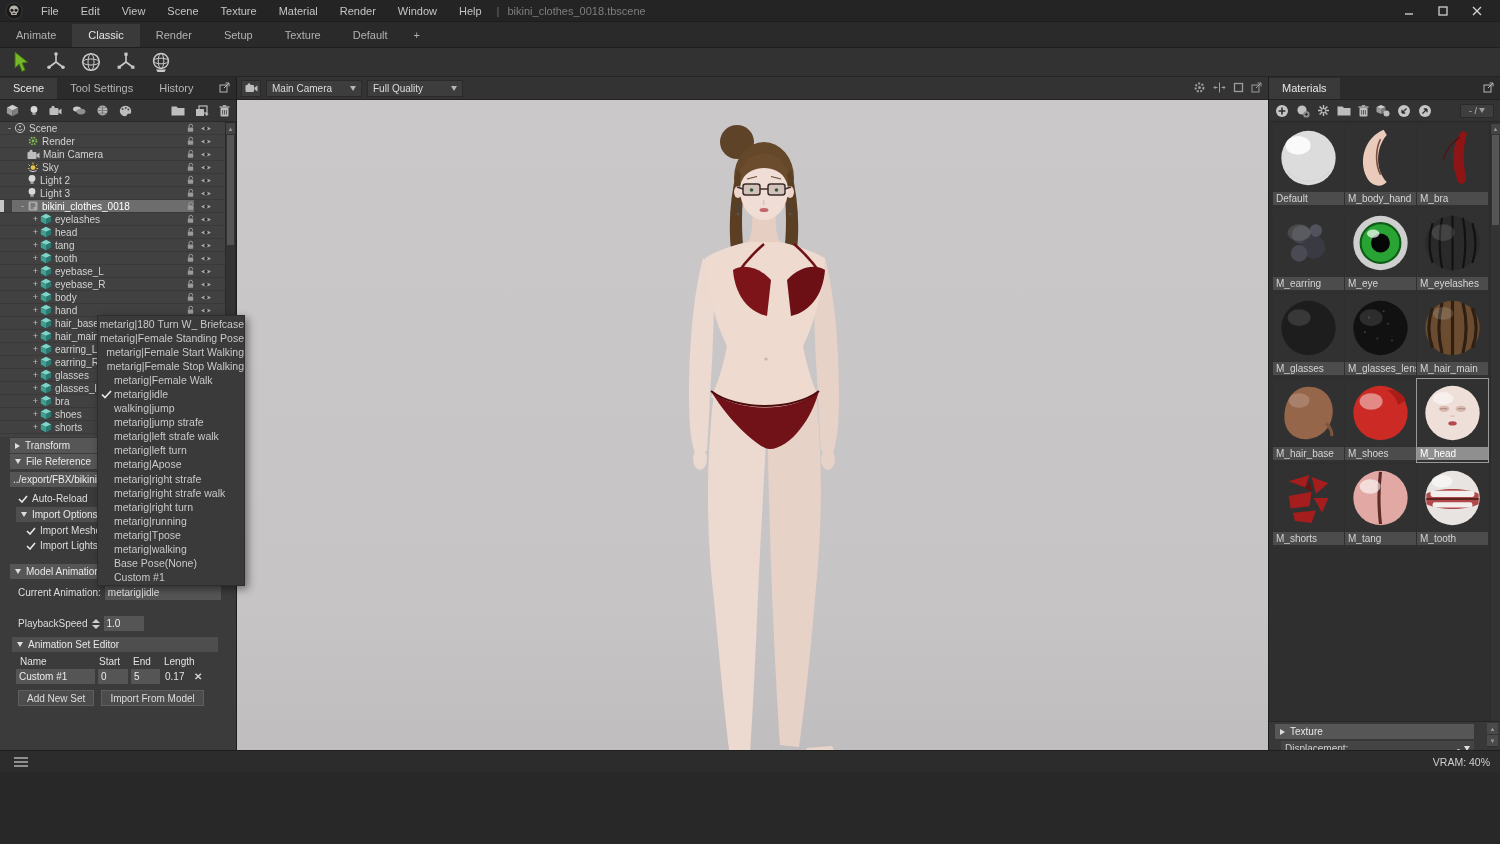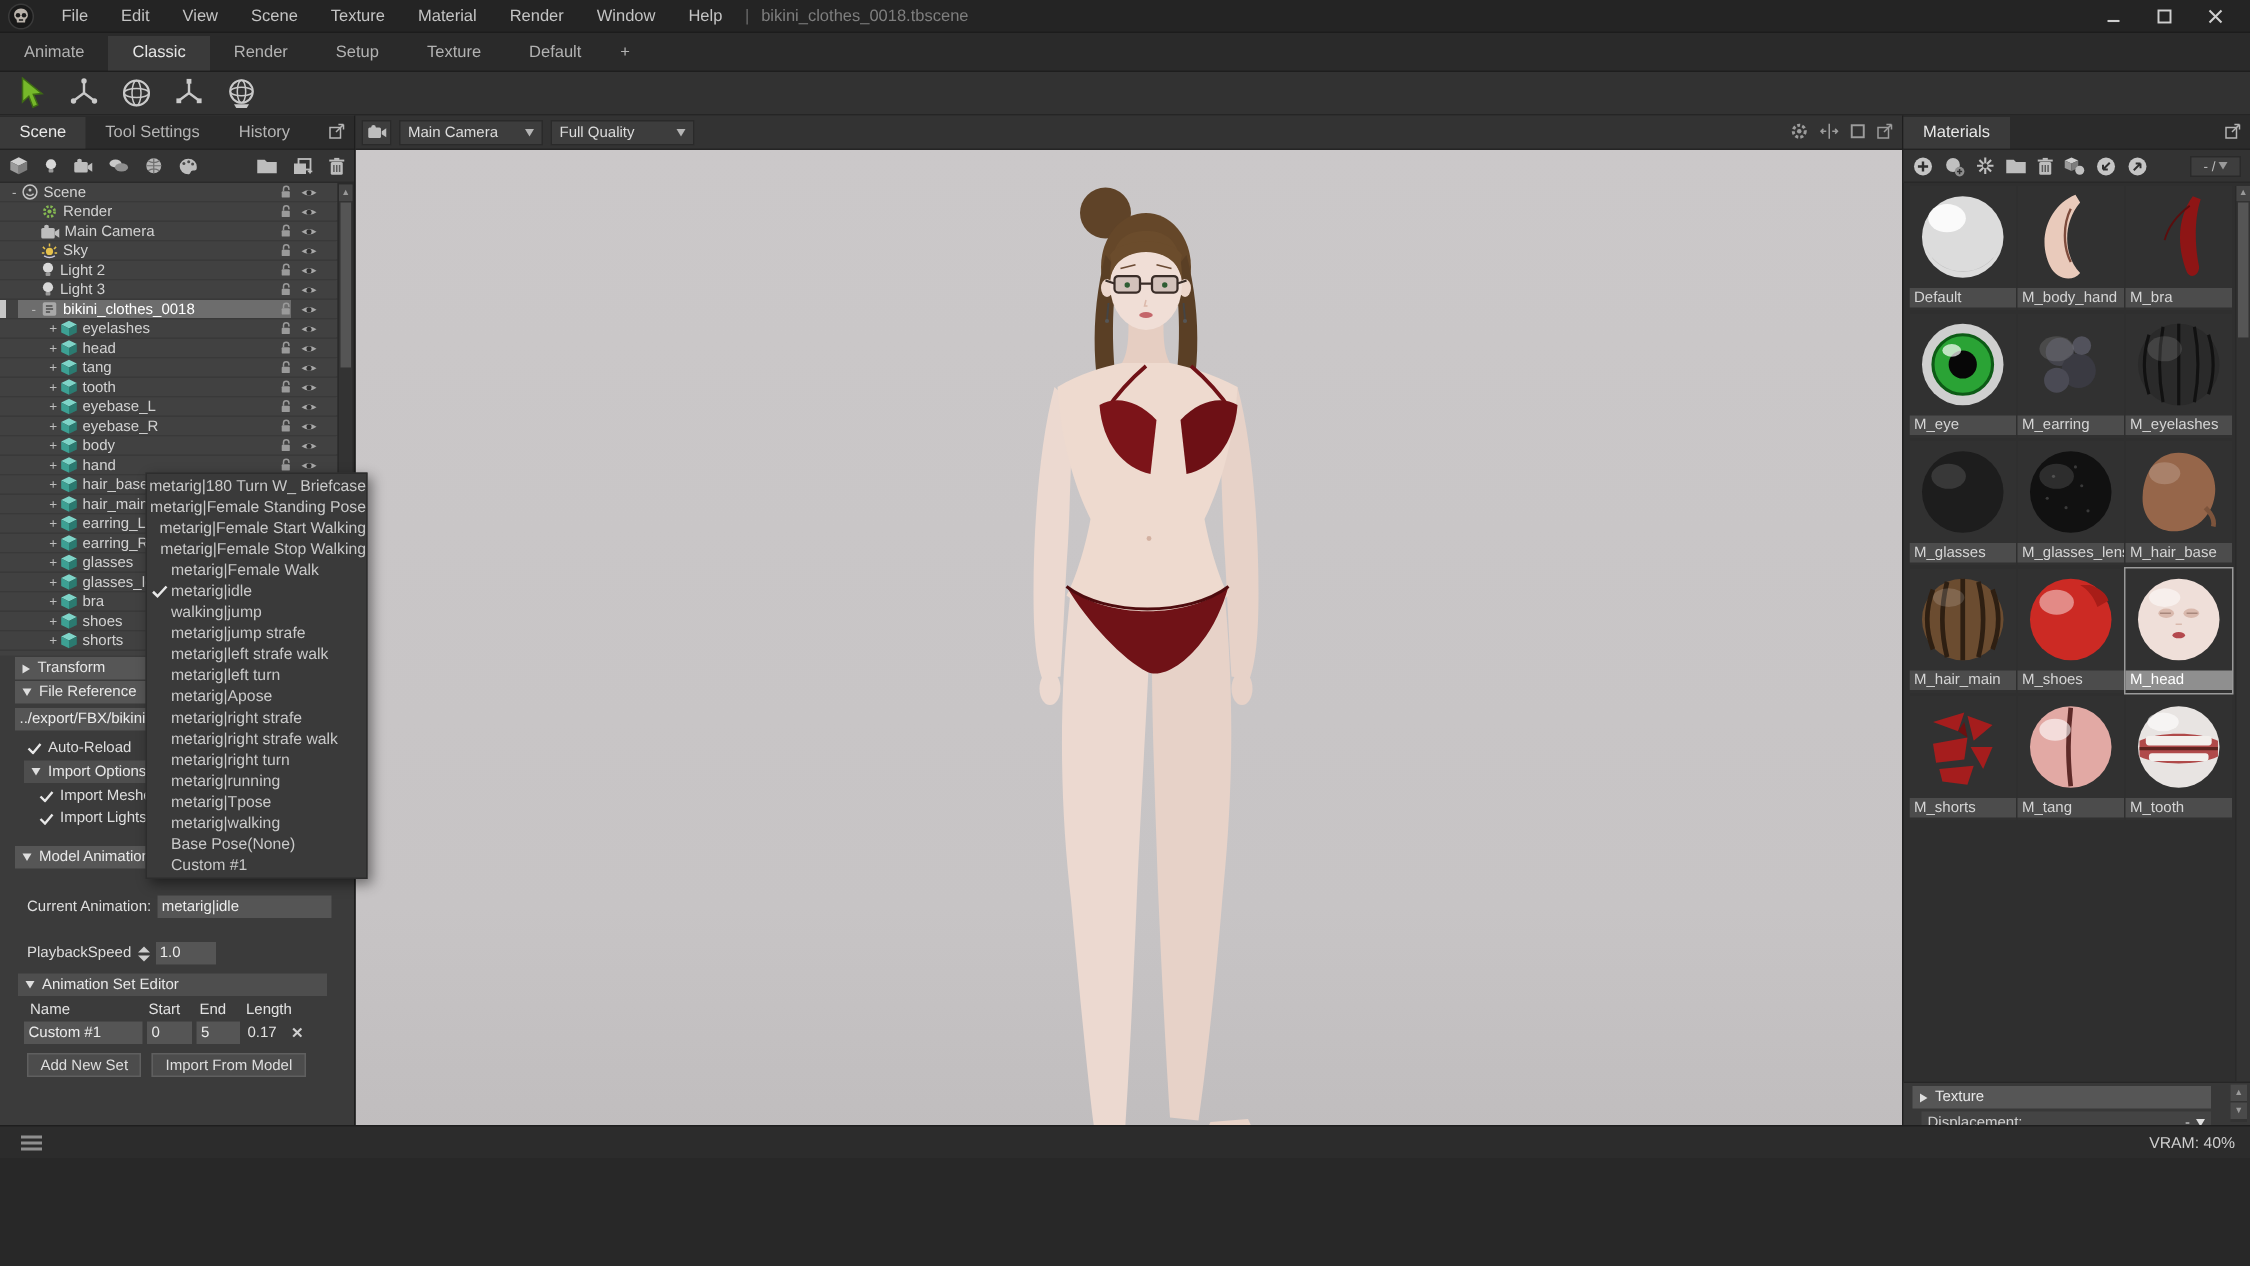--- a/index.html
+++ b/index.html
@@ -53,21 +53,21 @@
 .vsb .thumb{margin:1px;height:110px;background:#555}
 #sections{position:absolute;left:0;top:360px;right:0}
 .sec-h{height:15px;margin:1px 18px 1px 10px;background:#565656;color:#e8e8e8;font-size:10px;display:flex;align-items:center;padding-left:5px;gap:5px}
 .sec-h.sub{margin-left:16px;background:#4e4e4e}
 .tri-r{width:0;height:0;border-left:5px solid #dedede;border-top:3.5px solid transparent;border-bottom:3.5px solid transparent}
 .tri-d{width:0;height:0;border-top:5px solid #dedede;border-left:3.5px solid transparent;border-right:3.5px solid transparent}
 .ibox{background:#555;color:#ececec;font-size:10px;height:15px;display:flex;align-items:center;padding:0 3px;white-space:nowrap;overflow:hidden}
 #path-row{margin:3px 15px 4px 10px}
 .chk-row{display:flex;align-items:center;gap:4px;font-size:10px;color:#dedede;height:15px;margin-left:18px}
 .chk-row.sub2{margin-left:26px}
-#anim-cur{display:flex;align-items:center;margin:18px 15px 0 18px;gap:4px;font-size:10px;color:#dedede}
+#anim-cur{display:flex;align-items:center;margin:6px 15px 0 18px;gap:4px;font-size:10px;color:#dedede}
 #anim-cur .ibox{flex:1}
 #anim-speed{display:flex;align-items:center;margin:16px 15px 0 18px;gap:4px;font-size:10px;color:#dedede}
 .spin{display:flex;flex-direction:column;gap:2px}
 .spin i{display:block;width:0;height:0;border-left:4px solid transparent;border-right:4px solid transparent}
 .spin .up{border-bottom:4px solid #cdcdcd}.spin .dn{border-top:4px solid #cdcdcd}
 #ase-cols{display:flex;font-size:10px;color:#e2e2e2;margin:4px 16px 0 20px}
 #ase-row{position:relative;height:16px;margin:2px 0 0 0}
 #ase-row .ibox{position:absolute;top:0}
 #ase-btns{display:flex;gap:7px;margin:5px 0 0 18px}
 .btn{background:#4c4c4c;border:1px solid #5f5f5f;color:#dedede;font-size:10px;height:16px;display:flex;align-items:center;padding:0 8px}
@@ -1133,40 +1133,40 @@
             <svg width="69" height="64" viewBox="0 0 66 60">
               <path d="M42,4 C33,16 31,34 38,52 C40,57 46,55 46,49 C43,35 43,18 47,6 Z" fill="#8e1515"></path>
               <path d="M40,10 C32,16 26,24 24,32" stroke="#5b0d0d" stroke-width="1.2" fill="none"></path>
             </svg>
           </div>
           <div class="mlabel">M_bra</div>
         </div>
         <div class="mcell">
           <div class="mthumb">
             <svg width="69" height="64" viewBox="0 0 66 60">
+              <circle cx="26" cy="22" r="9" fill="#44444c"></circle>
+              <circle cx="38" cy="34" r="11" fill="#3a3a42"></circle>
+              <circle cx="24" cy="40" r="8" fill="#4a4a54"></circle>
+              <circle cx="40" cy="18" r="6" fill="#52525c"></circle>
+              <ellipse cx="24" cy="20" rx="11" ry="8" fill="rgba(255,255,255,.12)"></ellipse>
+            </svg>
+          </div>
+          <div class="mlabel">M_earring</div>
+        </div>
+        <div class="mcell">
+          <div class="mthumb">
+            <svg width="69" height="64" viewBox="0 0 66 60">
               <circle cx="33" cy="30" r="26" fill="#cfcfcf"></circle>
               <circle cx="33" cy="30" r="19" fill="#2aa335"></circle>
               <circle cx="33" cy="30" r="19" fill="none" stroke="#0d5b16" stroke-width="2"></circle>
               <circle cx="33" cy="30" r="9" fill="#070707"></circle>
               <ellipse cx="26" cy="21" rx="6" ry="4" fill="rgba(255,255,255,.7)"></ellipse>
             </svg>
           </div>
           <div class="mlabel">M_eye</div>
-        </div>
-        <div class="mcell">
-          <div class="mthumb">
-            <svg width="69" height="64" viewBox="0 0 66 60">
-              <circle cx="26" cy="22" r="9" fill="#44444c"></circle>
-              <circle cx="38" cy="34" r="11" fill="#3a3a42"></circle>
-              <circle cx="24" cy="40" r="8" fill="#4a4a54"></circle>
-              <circle cx="40" cy="18" r="6" fill="#52525c"></circle>
-              <ellipse cx="24" cy="20" rx="11" ry="8" fill="rgba(255,255,255,.12)"></ellipse>
-            </svg>
-          </div>
-          <div class="mlabel">M_earring</div>
         </div>
         <div class="mcell">
           <div class="mthumb">
             <svg width="69" height="64" viewBox="0 0 66 60">
               <circle cx="33" cy="30" r="26" fill="#2a2a2a"></circle>
               <g stroke="#111" stroke-width="2" fill="none">
                 <path d="M33,4 V56 M23,6 C20,22 20,38 23,54 M43,6 C46,22 46,38 43,54 M14,11 C10,24 10,36 14,49 M52,11 C56,24 56,36 52,49"></path>
               </g>
               <ellipse cx="24" cy="20" rx="11" ry="8" fill="rgba(255,255,255,.12)"></ellipse>
             </svg>
@@ -1195,38 +1195,38 @@
                 <circle cx="36" cy="14" r="1"></circle>
               </g>
               <ellipse cx="24" cy="20" rx="11" ry="8" fill="rgba(255,255,255,.12)"></ellipse>
             </svg>
           </div>
           <div class="mlabel">M_glasses_lens</div>
         </div>
         <div class="mcell">
           <div class="mthumb">
             <svg width="69" height="64" viewBox="0 0 66 60">
-              <path d="M33,5 C49,5 58,18 56,32 C54,46 44,54 32,55 C18,56 9,46 10,32 C11,17 19,5 33,5 Z" fill="#96664a"></path>
-              <path d="M50,40 C54,44 56,48 55,52" stroke="#7d543c" fill="none" stroke-width="3"></path>
-              <ellipse cx="24" cy="18" rx="10" ry="7" fill="rgba(255,255,255,.18)"></ellipse>
-            </svg>
-          </div>
-          <div class="mlabel">M_hair_base</div>
-        </div>
-        <div class="mcell">
-          <div class="mthumb">
-            <svg width="69" height="64" viewBox="0 0 66 60">
               <circle cx="33" cy="30" r="26" fill="#6b4c30"></circle>
               <g stroke="#2e1f12" stroke-width="3" fill="none">
                 <path d="M33,4 V56 M23,6 C19,22 19,38 23,54 M43,6 C47,22 47,38 43,54 M14,11 C9,24 9,36 14,49 M52,11 C57,24 57,36 52,49"></path>
               </g>
               <ellipse cx="24" cy="16" rx="10" ry="6" fill="rgba(255,255,255,.15)"></ellipse>
             </svg>
           </div>
           <div class="mlabel">M_hair_main</div>
+        </div>
+        <div class="mcell">
+          <div class="mthumb">
+            <svg width="69" height="64" viewBox="0 0 66 60">
+              <path d="M33,5 C49,5 58,18 56,32 C54,46 44,54 32,55 C18,56 9,46 10,32 C11,17 19,5 33,5 Z" fill="#96664a"></path>
+              <path d="M50,40 C54,44 56,48 55,52" stroke="#7d543c" fill="none" stroke-width="3"></path>
+              <ellipse cx="24" cy="18" rx="10" ry="7" fill="rgba(255,255,255,.18)"></ellipse>
+            </svg>
+          </div>
+          <div class="mlabel">M_hair_base</div>
         </div>
         <div class="mcell">
           <div class="mthumb">
             <svg width="69" height="64" viewBox="0 0 66 60">
               <circle cx="33" cy="30" r="26" fill="#cc2a24"></circle>
               <path d="M45,8 C52,10 56,14 57,18 L50,22 C48,16 44,11 39,8 Z" fill="#a81d18"></path>
               <ellipse cx="24" cy="19" rx="11" ry="8" fill="rgba(255,255,255,.45)"></ellipse>
             </svg>
           </div>
           <div class="mlabel">M_shoes</div>

